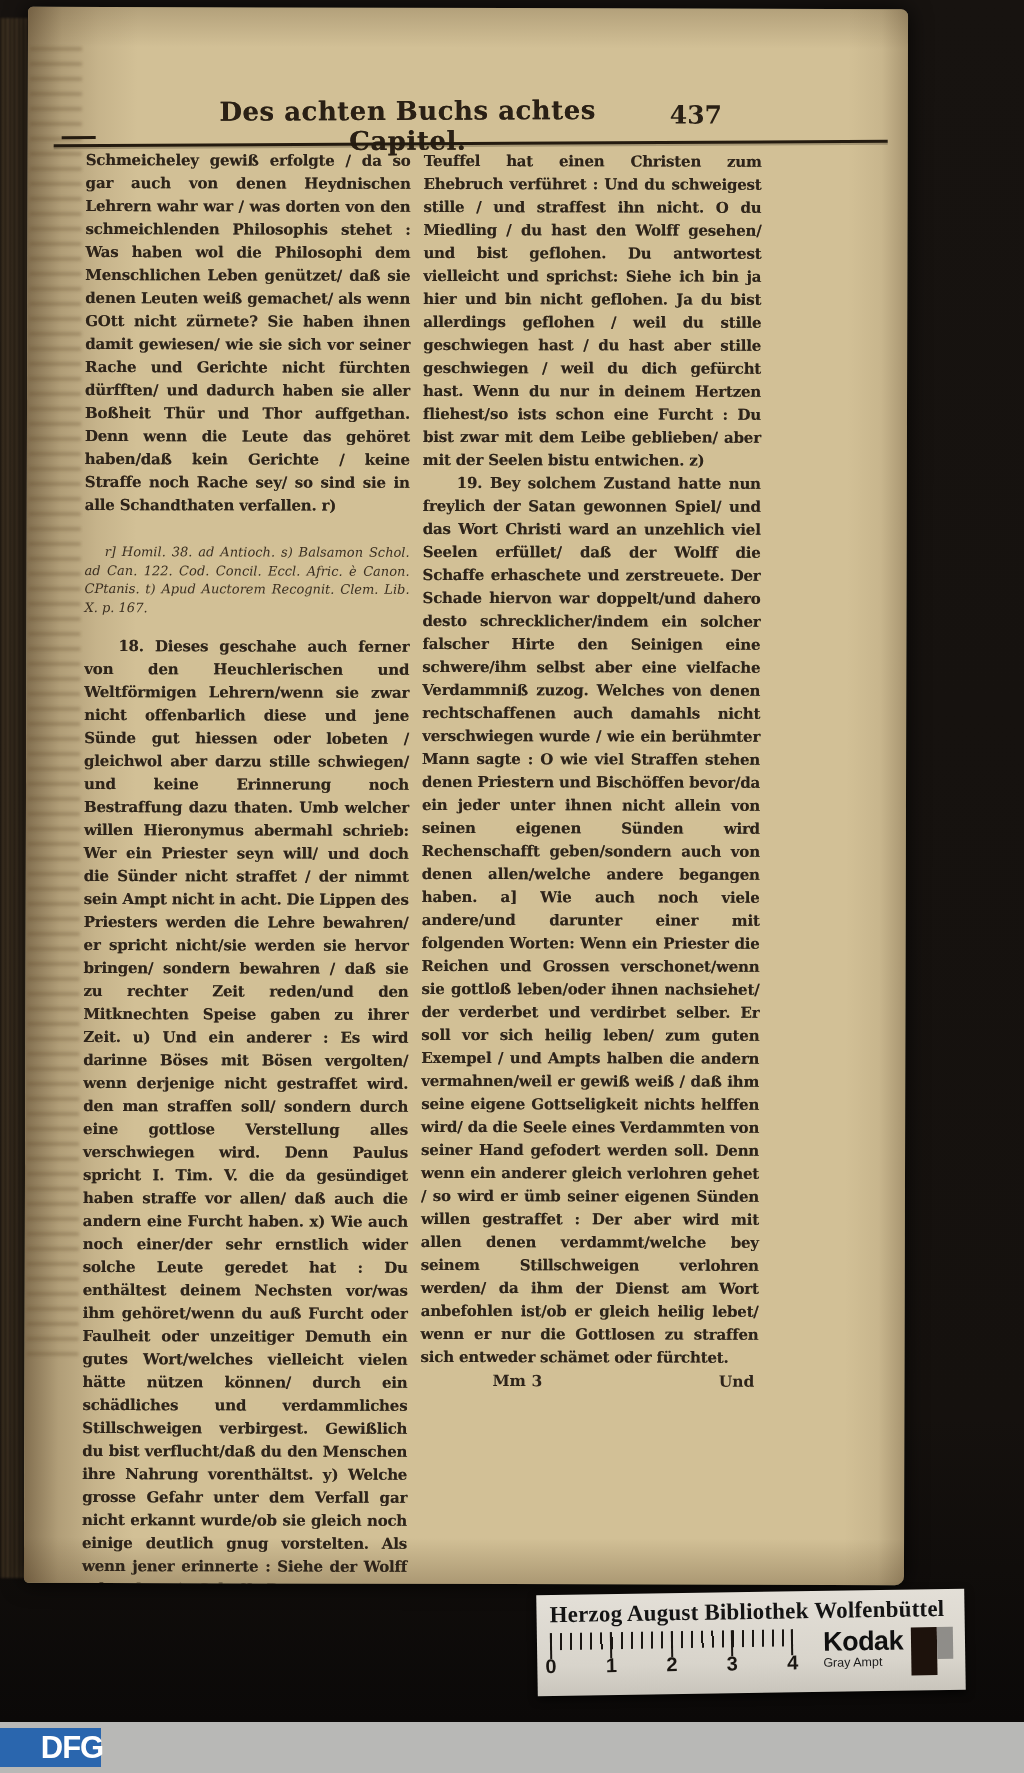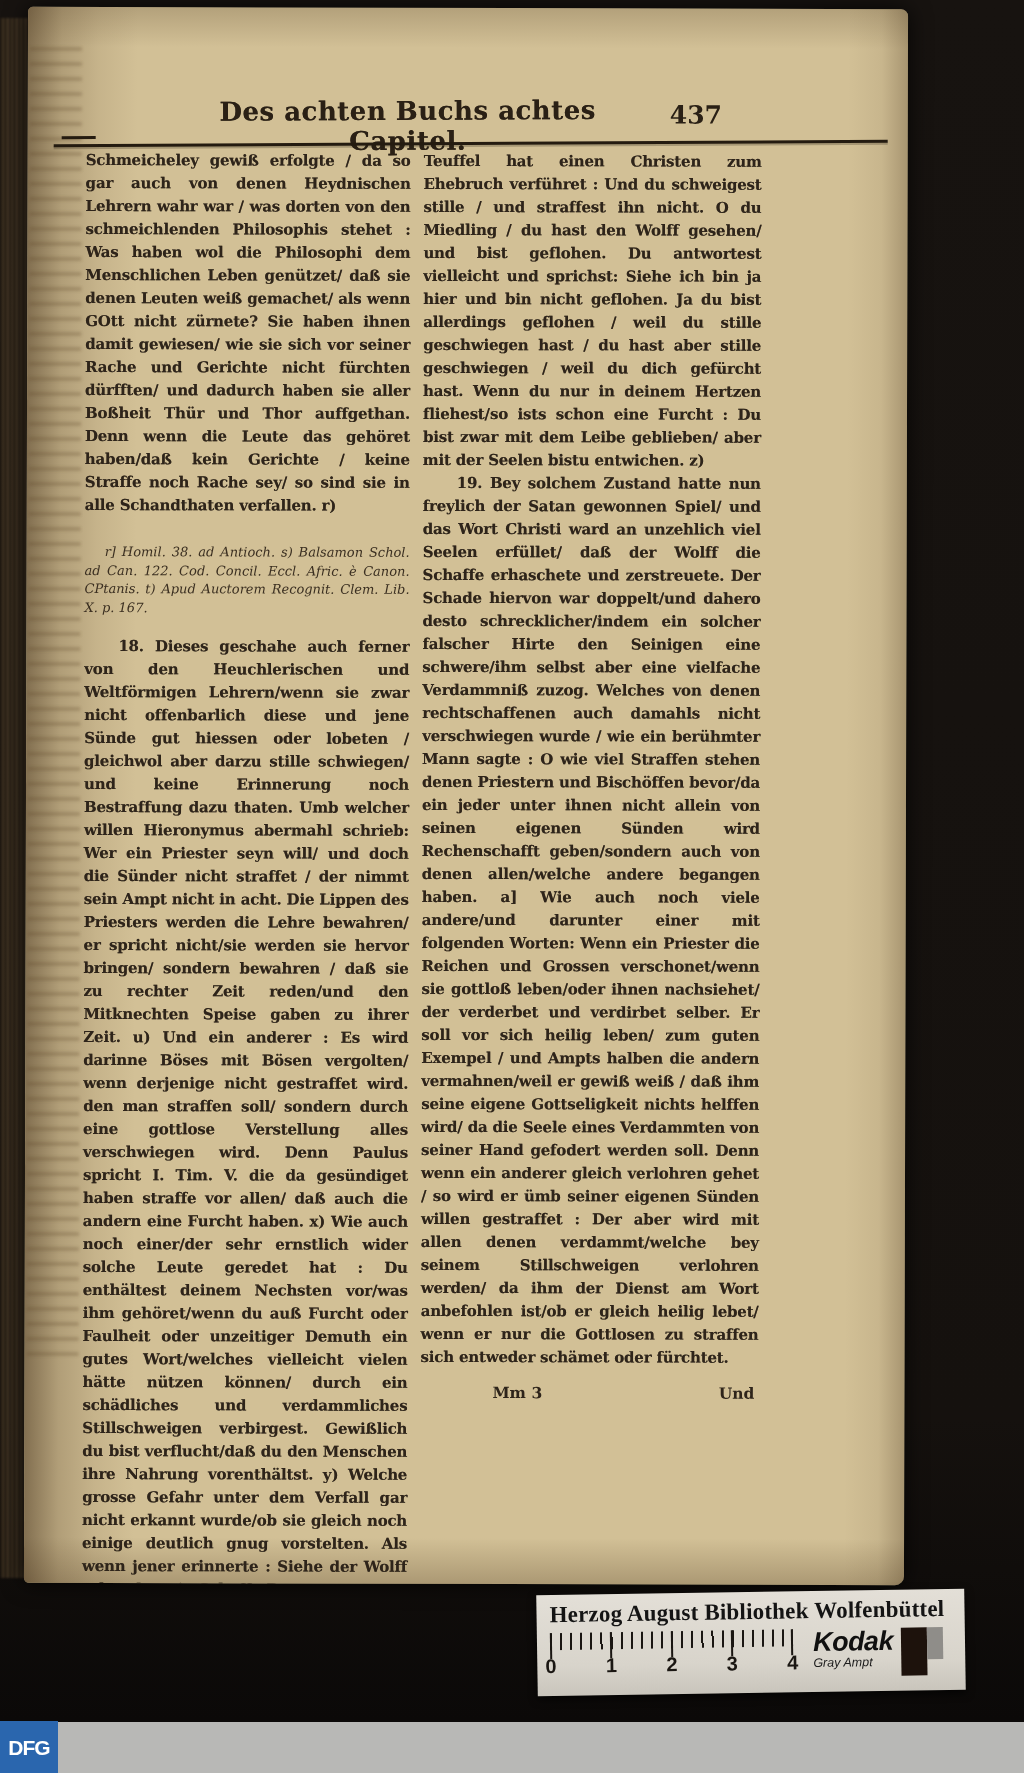--- a/index.html
+++ b/index.html
@@ -63,21 +63,21 @@
     font-family:"DejaVu Serif",serif;font-weight:700;font-size:15px;line-height:23px;
     color:#2e241a;text-align:justify;letter-spacing:-.2px;margin:0;
     text-shadow:0 0 .5px rgba(46,36,26,.55);
   }
   .indented{text-indent:34px;}
   .footnote{
     font-family:"DejaVu Serif",serif;font-weight:400;font-size:13px;line-height:18.5px;
     color:#3b2f21;text-align:justify;margin:26px 0 18px 0;text-indent:20px;font-style:italic;
   }
   .sig-row{
-    display:flex;justify-content:space-between;margin-top:14px;
+    display:flex;justify-content:space-between;margin-top:2px;
     font-family:"DejaVu Serif",serif;font-weight:700;font-size:15.5px;color:#2e241a;
     padding-left:72px;padding-right:4px;align-items:flex-end;
   }
   
   .ruler-strip{
     position:absolute;left:537px;top:1592px;width:428px;height:101px;
     background:linear-gradient(180deg,#e3dfd7 0%,#d8d4cb 70%,#c9c5bc 100%);
     transform:rotate(-.9deg);
     box-shadow:0 3px 8px rgba(0,0,0,.7);
     padding:7px 0 0 13px;box-sizing:border-box;overflow:hidden;
@@ -91,35 +91,35 @@
   .ticks{
     position:absolute;left:0;top:0;width:243px;height:17px;
     background:repeating-linear-gradient(90deg,#1a1612 0 2px,transparent 2px 10.1px);
   }
   .majors{position:absolute;left:0;top:0;width:243px;height:26px;display:flex;justify-content:space-between;}
   .majors i{width:2px;height:26px;background:#1a1612;}
   .ruler-numbers{
     position:absolute;left:-5px;top:22px;width:253px;display:flex;justify-content:space-between;
     font-family:"Liberation Sans",sans-serif;font-weight:700;font-size:20px;color:#1a1612;
   }
-  .kodak{margin-left:20px;flex:none;line-height:1;font-style:italic;}
+  .kodak{margin-left:30px;flex:none;line-height:1;}
   .kodak-name{font-family:"Liberation Sans",sans-serif;font-weight:700;font-size:27px;color:#101010;letter-spacing:-.5px;}
   .kodak-sub{font-family:"Liberation Sans",sans-serif;font-size:12.5px;color:#1c1c1c;margin-top:1px;}
   .patches{display:flex;margin-left:8px;align-items:flex-start;}
   .patch-black{width:26px;height:48px;background:#1d120c;flex:none;}
   .patch-gray{width:16px;height:32px;background:#8f8d89;flex:none;}
   
   .attribution-bar{
     position:absolute;left:0;top:1722px;width:1024px;height:51px;background:#b8b8b6;
     display:flex;align-items:center;
   }
   .dfg-logo{
-    width:58px;height:53px;background:#2a66ae;color:#ffffff;flex:none;
+    width:58px;height:39px;background:#2a66ae;color:#ffffff;flex:none;
     display:flex;align-items:center;justify-content:center;
-    font-family:"Liberation Sans",sans-serif;font-weight:700;font-size:21px;letter-spacing:-1px;
+    font-family:"Liberation Sans",sans-serif;font-weight:700;font-size:31px;letter-spacing:-1px;padding-left:43px;
   }
   .copyright-url{
     margin-left:38px;font-family:"Liberation Sans",sans-serif;font-size:26px;color:#161616;
     white-space:nowrap;
   }
 </style>
 </head>
 <body>
 
 <div class="stage">

